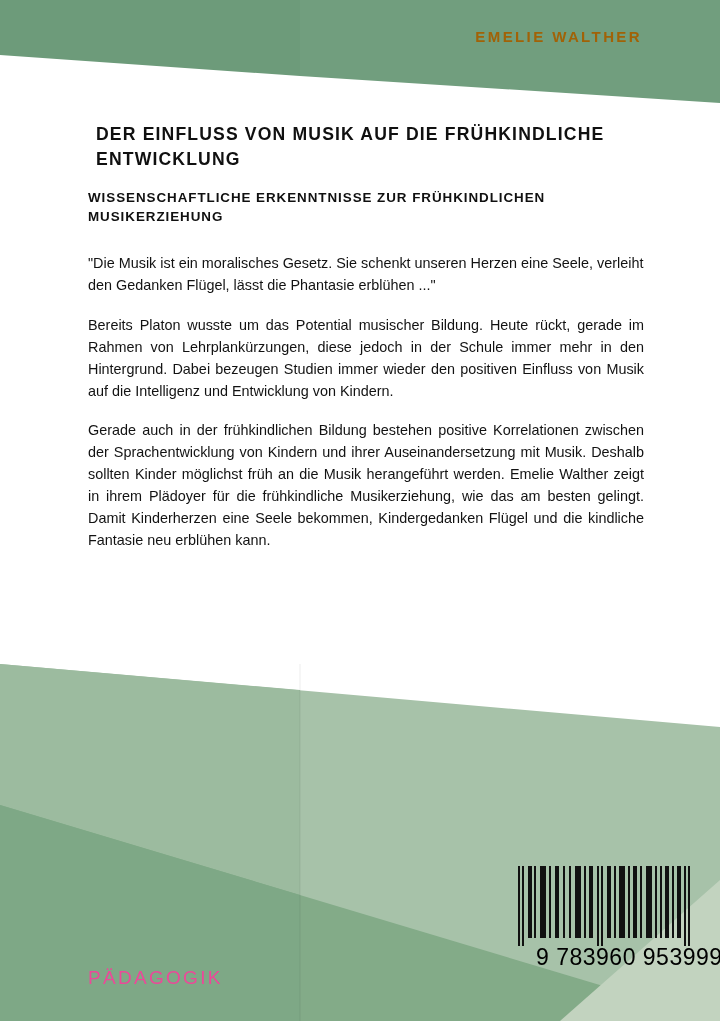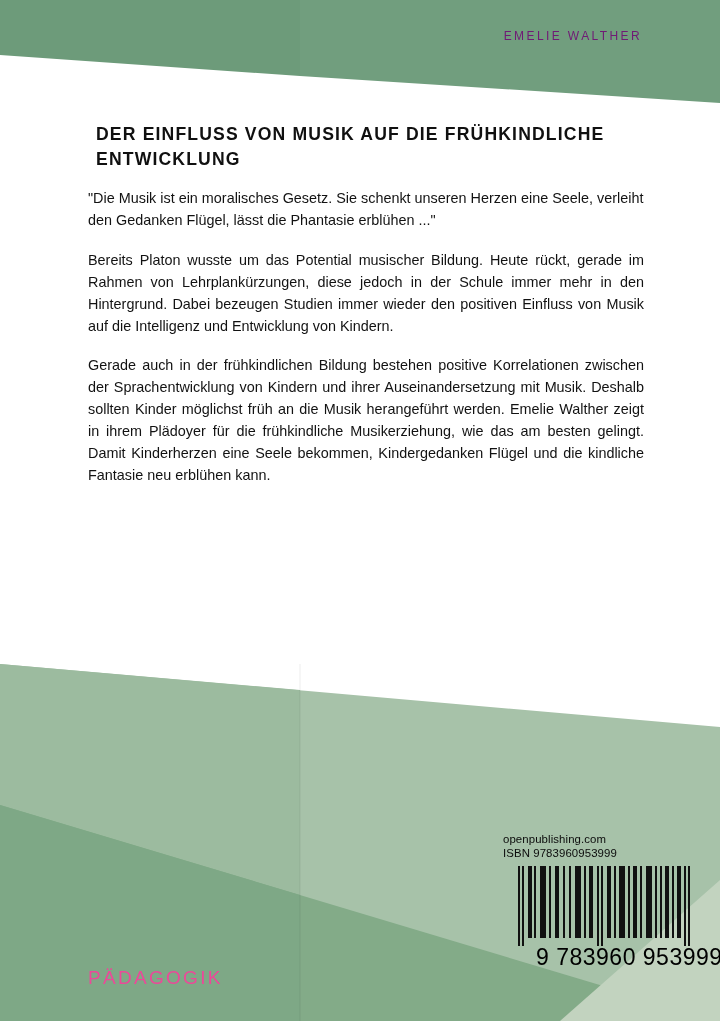--- a/index.html
+++ b/index.html
@@ -35,24 +35,24 @@
     left: 0;
     width: 720px;
     height: 72px;
     display: flex;
     align-items: center;
     justify-content: flex-end;
     padding-right: 78px;
     box-sizing: border-box;
   }
   .author-name {
-    color: #701a75;
-    font-size: 12px;
+    color: #a16207;
+    font-size: 15px;
     letter-spacing: 2.4px;
-    font-weight: 400;
+    font-weight: 700;
     white-space: nowrap;
   }
 
   
   .content {
     position: absolute;
     left: 88px;
     top: 122px;
     width: 556px;
   }
@@ -158,29 +158,26 @@
 
     <rect x="299" y="664" width="2" height="357" fill="#000000" opacity="0.035"></rect>
   </svg>
 
   <div class="author-band">
     <div class="author-name">EMELIE WALTHER</div>
   </div>
 
   <div class="content">
     <h1 class="title">DER EINFLUSS VON MUSIK AUF DIE FRÜHKINDLICHE ENTWICKLUNG</h1>
+    <h2 class="subtitle">WISSENSCHAFTLICHE ERKENNTNISSE ZUR FRÜHKINDLICHEN MUSIKERZIEHUNG</h2>
     <p class="quote">"Die Musik ist ein moralisches Gesetz. Sie schenkt unseren Herzen eine Seele, verleiht den Gedanken Flügel, lässt die Phantasie erblühen ..."</p>
     <p class="para">Bereits Platon wusste um das Potential musischer Bildung. Heute rückt, gerade im Rahmen von Lehrplankürzungen, diese jedoch in der Schule immer mehr in den Hintergrund. Dabei bezeugen Studien immer wieder den positiven Einfluss von Musik auf die Intelligenz und Entwicklung von Kindern.</p>
     <p class="para">Gerade auch in der frühkindlichen Bildung bestehen positive Korrelationen zwischen der Sprachentwicklung von Kindern und ihrer Auseinandersetzung mit Musik. Deshalb sollten Kinder möglichst früh an die Musik herangeführt werden. Emelie Walther zeigt in ihrem Plädoyer für die frühkindliche Musikerziehung, wie das am besten gelingt. Damit Kinderherzen eine Seele bekommen, Kindergedanken Flügel und die kindliche Fantasie neu erblühen kann.</p>
   </div>
 
-  <div class="imprint">
-    <div class="imprint-line">openpublishing.com</div>
-    <div class="imprint-line">ISBN 9783960953999</div>
-  </div>
 
   <div class="barcode-wrap">
     <svg class="barcode" width="172" height="80" viewBox="0 0 172 80" preserveAspectRatio="none">
       <g fill="#111111">
         <rect x="0" y="0" width="2" height="80"></rect>
         <rect x="4" y="0" width="2" height="80"></rect>
         <rect x="10" y="0" width="4" height="72"></rect>
         <rect x="16" y="0" width="2" height="72"></rect>
         <rect x="22" y="0" width="6" height="72"></rect>
         <rect x="31" y="0" width="2" height="72"></rect>

